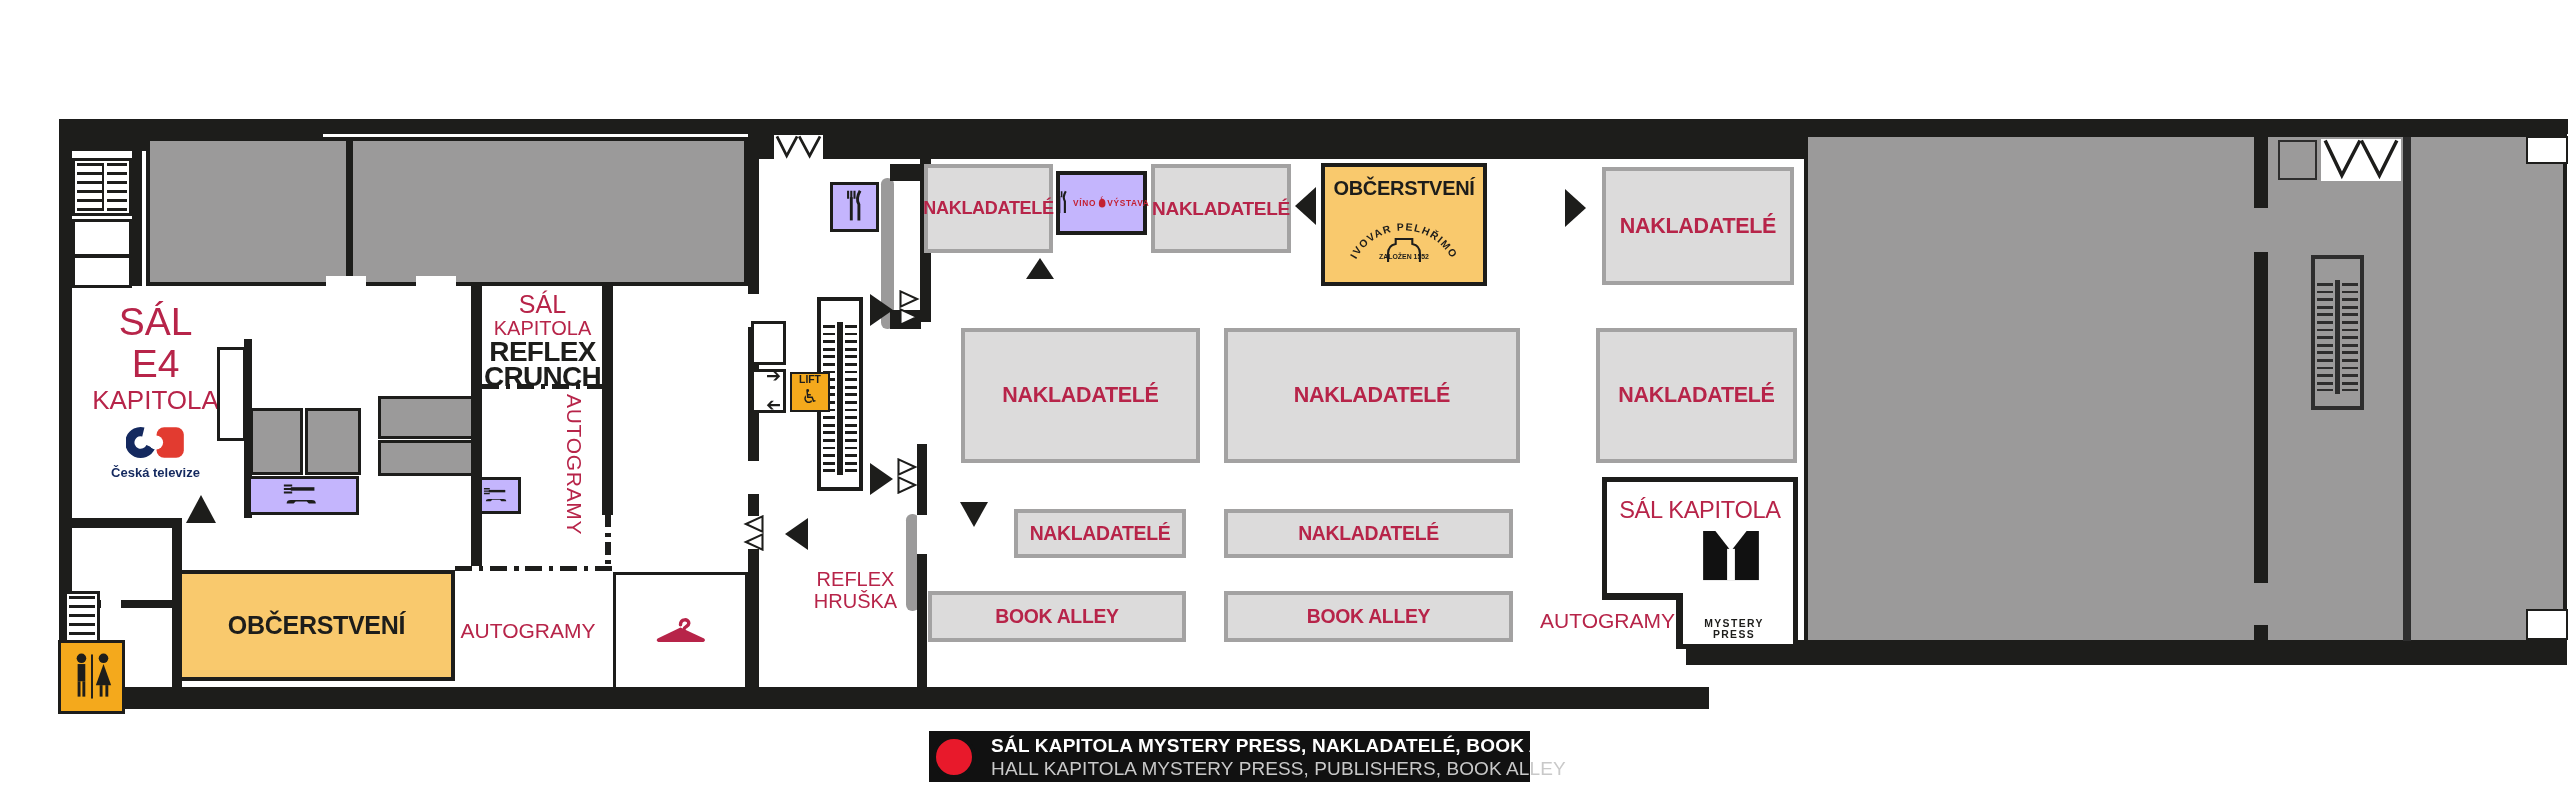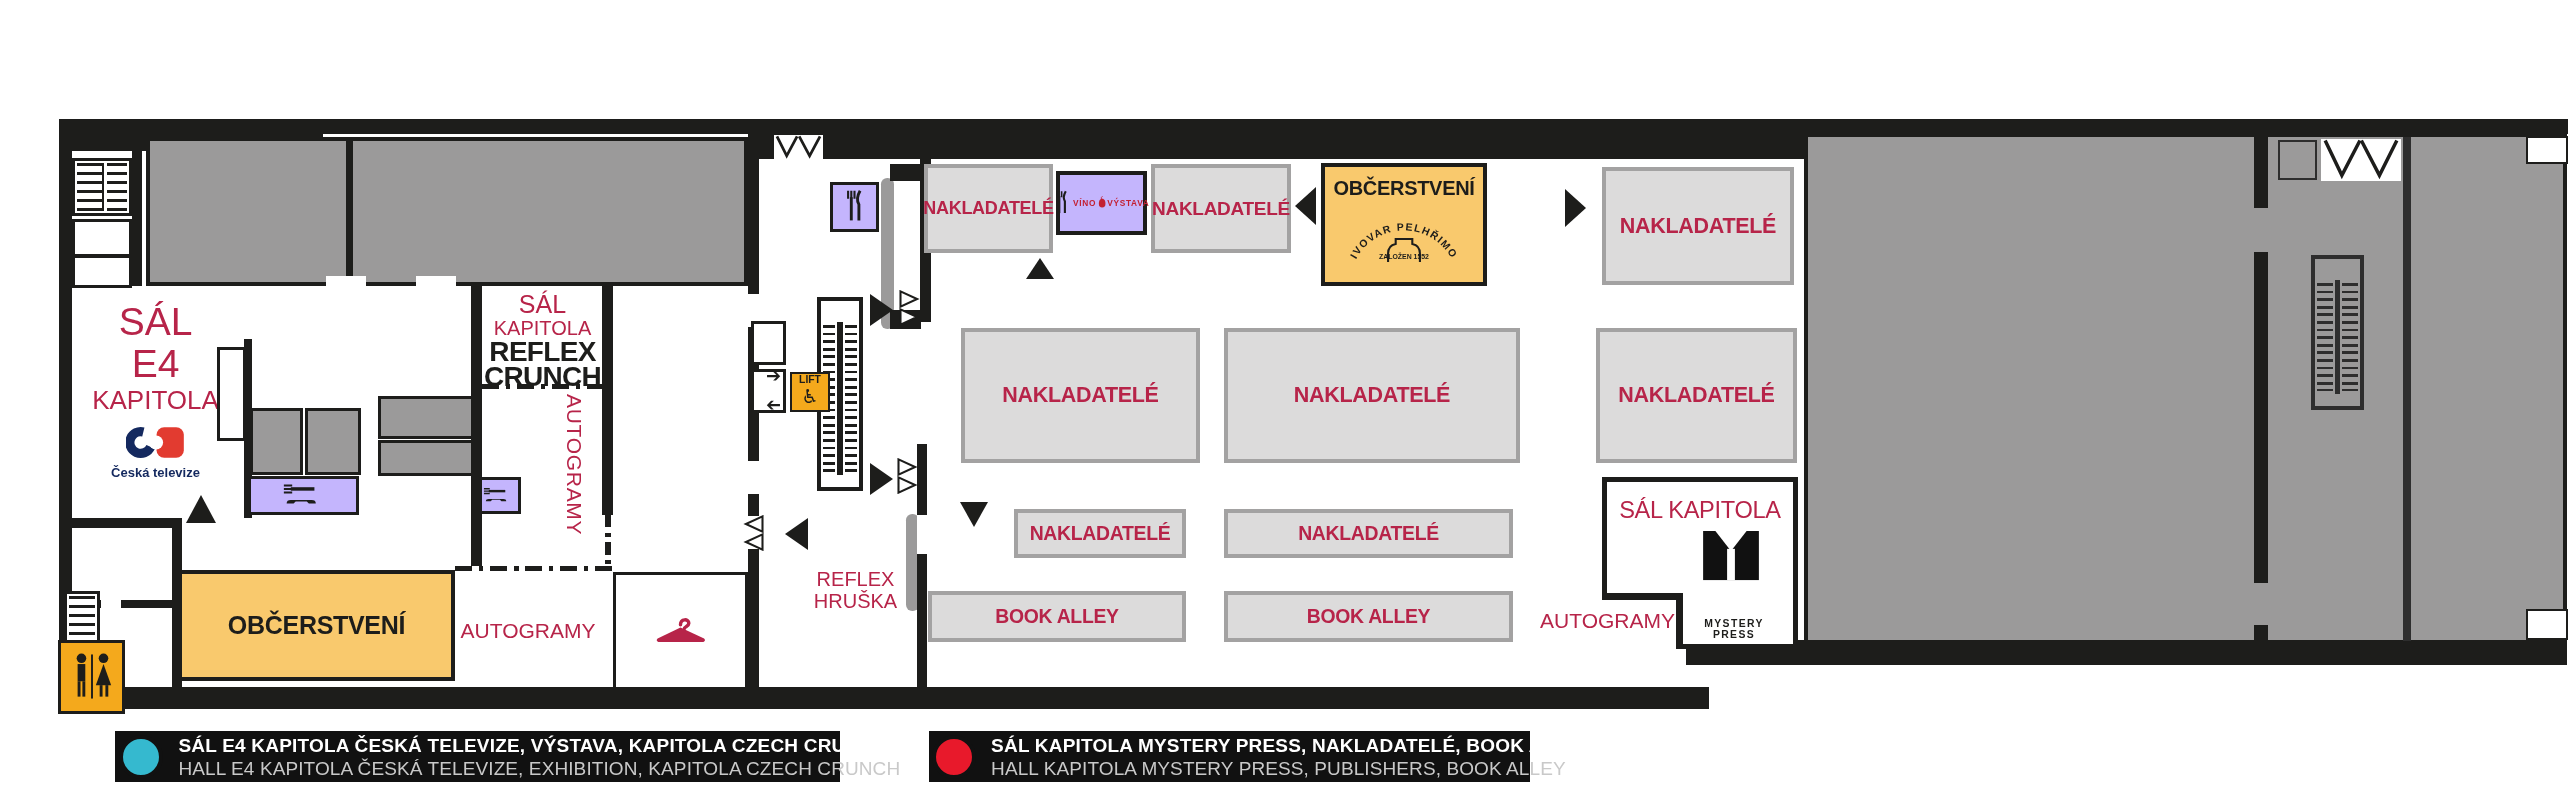--- a/index.html
+++ b/index.html
@@ -327,27 +327,20 @@
         <rect width="100" height="88" fill="#111"></rect>
         <polygon points="22,0 78,0 50,36" fill="#fff"></polygon>
         <rect x="43" y="32" width="14" height="56" fill="#fff"></rect>
       </svg>
     </div>
     <div style="position:absolute;left:75px;top:136px;width:104px;font-size:10.4px;font-weight:bold;color:#1d1d1b;letter-spacing:1.4px;">MYSTERY PRESS</div>
   </div>
   <div class="abs wall" style="left:1602px;top:593px;width:81px;height:7px;"></div>
   <div class="abs wall" style="left:1676px;top:593px;width:7px;height:56px;"></div>
 
-  <div class="abs legend-bar" style="left:115px;top:731px;width:725px;height:51px;">
-    <div class="legend-dot" style="width:36px;height:36px;background:#35b9cf;margin-left:4.2px;"></div>
-    <div class="legend-text" style="margin-left:15.3px;">
-      <div class="l1">SÁL E4 KAPITOLA ČESKÁ TELEVIZE, VÝSTAVA, KAPITOLA CZECH CRUNCH</div>
-      <div class="l2">HALL E4 KAPITOLA ČESKÁ TELEVIZE, EXHIBITION, KAPITOLA CZECH CRUNCH</div>
-    </div>
-  </div>
   <div class="abs legend-bar" style="left:929px;top:731px;width:601px;height:51px;">
     <div class="legend-dot" style="width:36px;height:36px;background:#e8192b;margin-left:2.8px;"></div>
     <div class="legend-text" style="margin-left:15.3px;">
       <div class="l1">SÁL KAPITOLA MYSTERY PRESS, NAKLADATELÉ, BOOK ALLEY</div>
       <div class="l2">HALL KAPITOLA MYSTERY PRESS, PUBLISHERS, BOOK ALLEY</div>
     </div>
   </div>
 
 </div>
 

